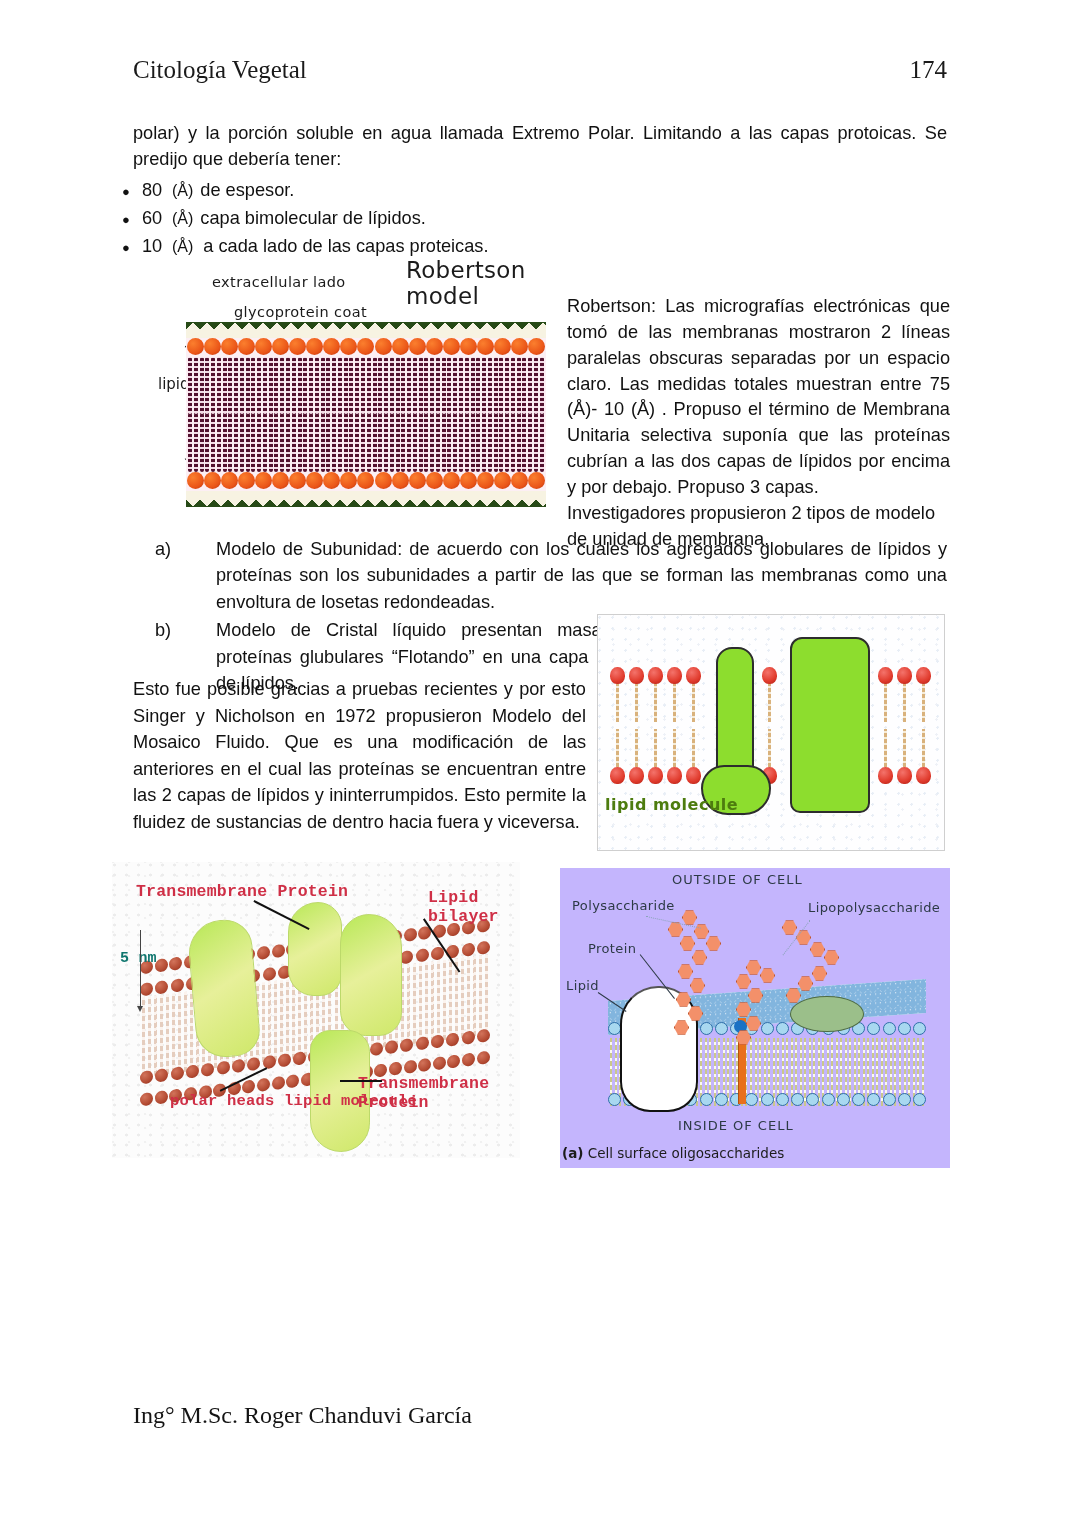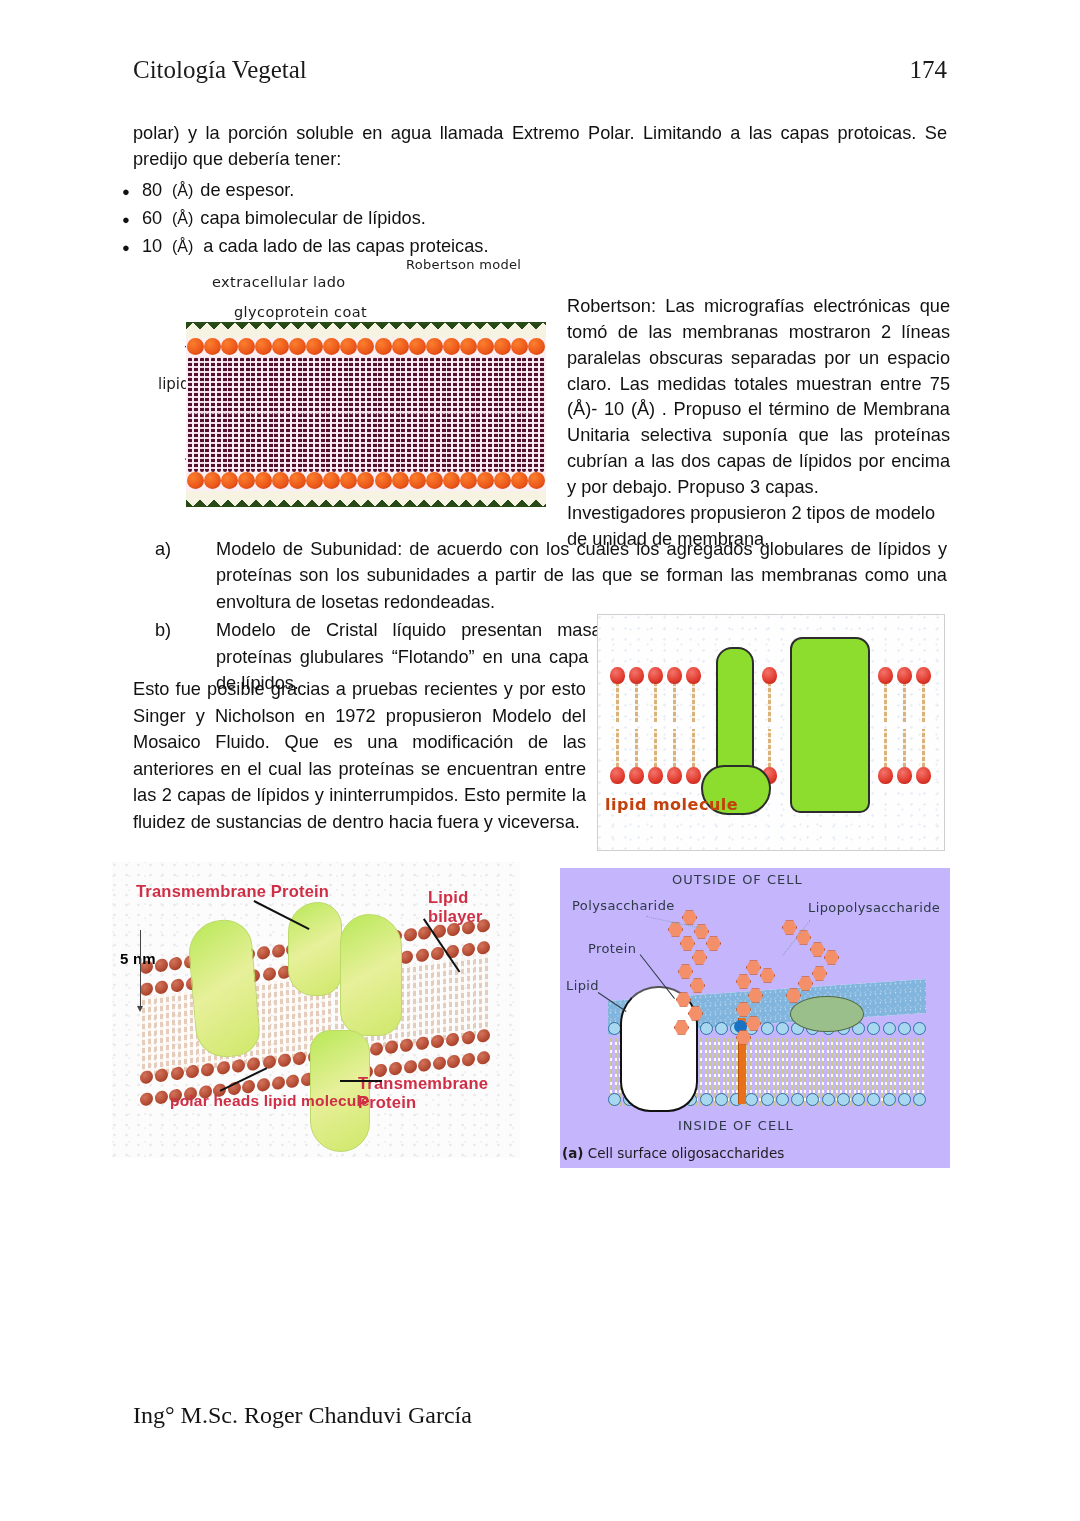--- a/index.html
+++ b/index.html
@@ -72,21 +72,21 @@
     left: 160px;
     top: 258px;
     width: 390px;
     height: 262px;
   }
   .fig-title-robertson {
     position: absolute;
     left: 246px;
     top: 0px;
     font-family: "DejaVu Sans", sans-serif;
-    font-size: 13px;
+    font-size: 23px;
     line-height: 1.12;
     color: #1b1b1b;
     letter-spacing: 0.3px;
   }
   .lbl-extracellular {
     position: absolute;
     left: 52px;
     top: 16px;
     font-family: "DejaVu Sans", sans-serif;
     font-size: 14.5px;
@@ -287,21 +287,21 @@
     border-radius: 26px 26px 30px 30px;
   }
   .tm-prot2 {
     left: 192px; top: 22px;
     width: 76px; height: 172px;
     border-radius: 12px 14px 10px 10px;
   }
   .tm-lbl {
     position: absolute;
     font-family: "DejaVu Sans", sans-serif;
-    color: #c2410c;
+    color: #4d7c0f;
     font-weight: bold;
     font-size: 16px;
     letter-spacing: 0.5px;
   }
   .tm-lbl-lipid { left: 7px; top: 180px; line-height: 1.25; }
   .tm-lbl-proteins { left: 120px; top: 205px; }
 
   
   .mosaic-fig {
     position: absolute;
@@ -358,32 +358,32 @@
     position: absolute;
     background: linear-gradient(150deg, #b8e857 0%, #e7f09a 48%, #cfe86a 100%);
     border: 1px solid #bcd96a;
   }
   .mp1 { left: 80px; top: 58px; width: 62px; height: 135px; border-radius: 34px 28px 26px 30px; transform: rotate(-5deg); }
   .mp2 { left: 176px; top: 40px; width: 52px; height: 92px; border-radius: 30px 24px 22px 26px; }
   .mp3 { left: 228px; top: 52px; width: 60px; height: 120px; border-radius: 30px 34px 24px 26px; }
   .mp4 { left: 198px; top: 168px; width: 58px; height: 120px; border-radius: 22px 24px 32px 34px; }
   .mos-lbl {
     position: absolute;
-    font-family: Liberation Sans, sans-serif;
+    font-family: Liberation Mono, monospace;
     color: #cf2f46;
     font-weight: bold;
     font-size: 16.5px;
     line-height: 1.18;
     letter-spacing: 0.2px;
   }
   .mos-lbl-tm1 { left: 24px; top: 20px; }
   .mos-lbl-lipid { left: 316px; top: 26px; }
   .mos-lbl-polar { left: 58px; top: 230px; font-size: 15.5px; }
   .mos-lbl-tm2 { left: 246px; top: 212px; }
-  .mos-lbl-5nm { left: 8px; top: 88px; color: #000000; font-size: 15px; }
+  .mos-lbl-5nm { left: 8px; top: 88px; color: #0f766e; font-size: 15px; }
   .mos-arrow-v {
     position: absolute;
     left: 28px; top: 68px;
     width: 1px; height: 78px;
     background: #444;
   }
   .mos-arrow-v::after {
     content: "";
     position: absolute;
     left: -3px; bottom: -4px;

